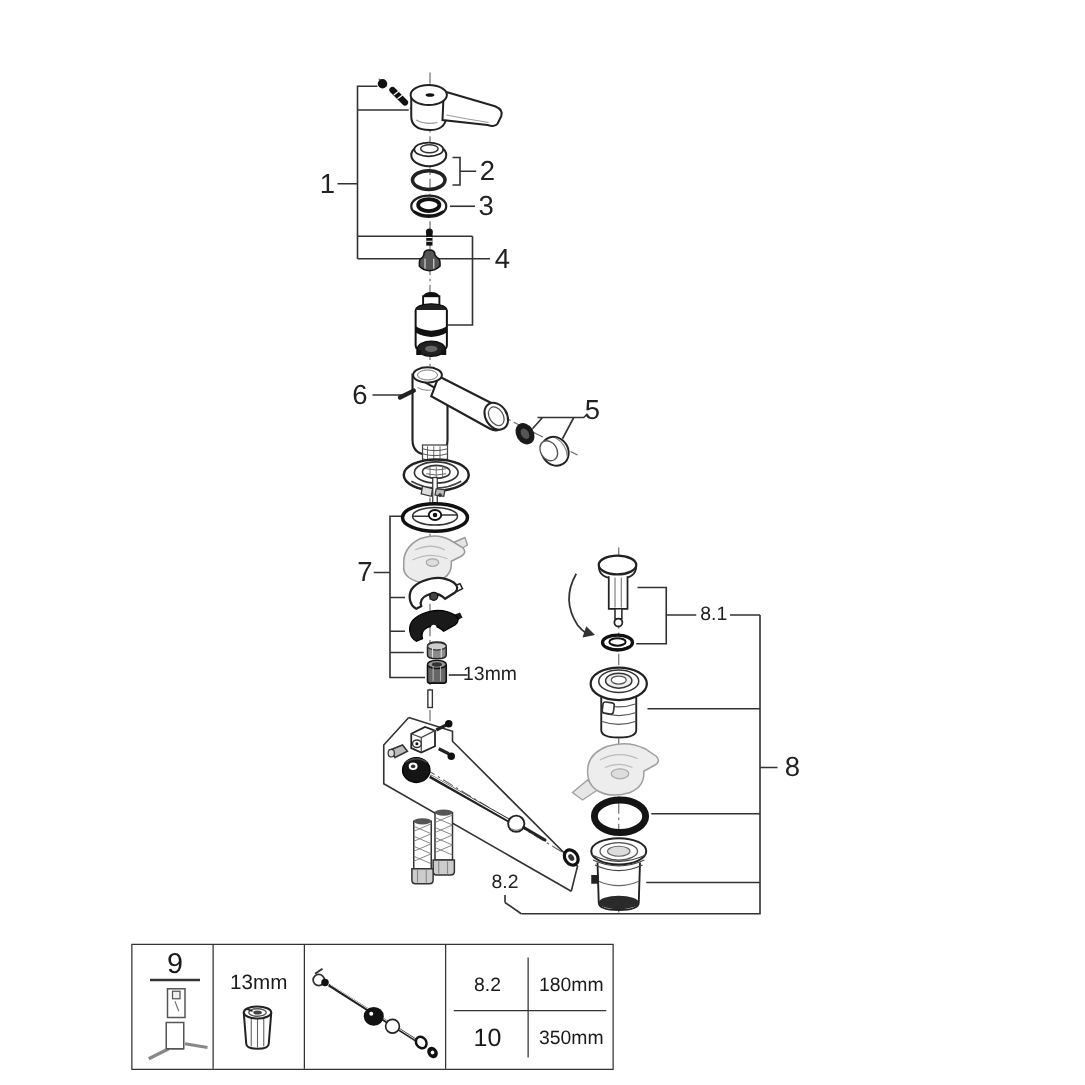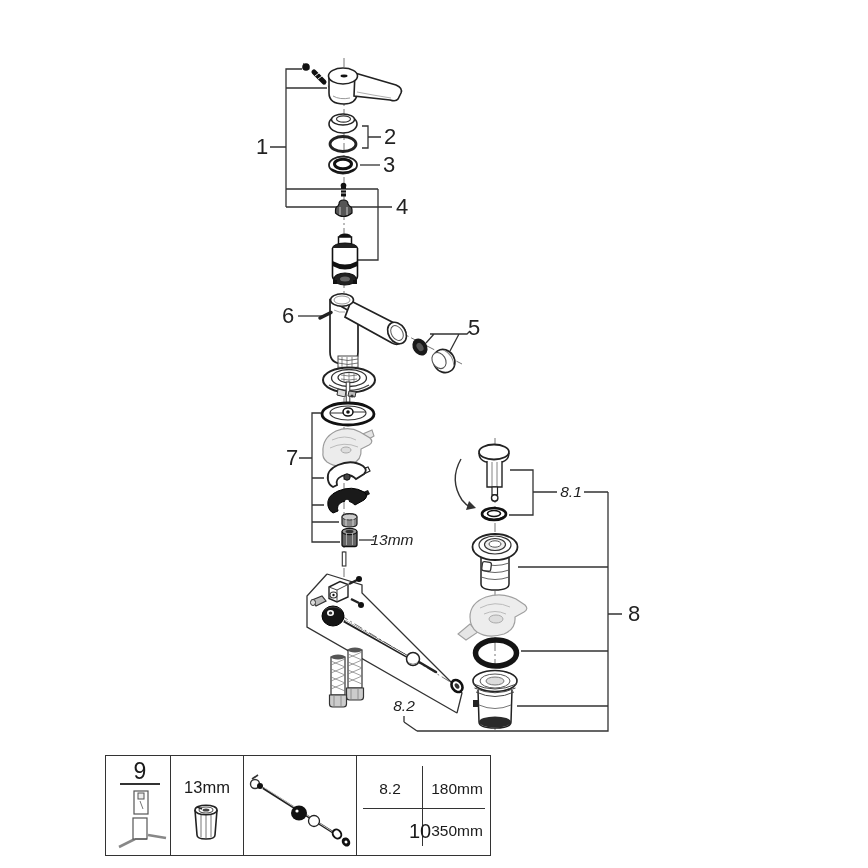--- a/index.html
+++ b/index.html
@@ -2,36 +2,36 @@
 <html><head>
 <meta charset="utf-8">
 <style>
   html,body{margin:0;padding:0;background:#fff;}
   .stage{position:relative;width:868px;height:868px;background:#fff;overflow:hidden;
          font-family:"Liberation Sans","DejaVu Sans",sans-serif;color:#1a1a1a;}
   .stage svg{position:absolute;left:0;top:0;}
   .plabel{position:absolute;transform:translate(-50%,-50%);font-size:22px;color:#222;
           white-space:nowrap;line-height:1;}
   .slabel{position:absolute;transform:translate(-50%,-50%);font-size:15.5px;color:#222;
-          white-space:nowrap;line-height:1;font-style:italic;}
+          white-space:nowrap;line-height:1;}
   .ptable{position:absolute;left:105px;top:755px;width:386px;height:101px;
           border:1.6px solid #333;box-sizing:border-box;background:#fff;}
   .ptable .cell{position:absolute;top:0;height:100%;box-sizing:border-box;}
   .c1{left:0;width:65px;border-right:1.4px solid #333;}
   .c2{left:65px;width:73px;border-right:1.4px solid #333;}
   .c3{left:138px;width:113px;border-right:1.4px solid #333;}
   .c4{left:251px;width:133px;}
   .cell svg{position:absolute;left:0;top:0;}
   .t9{position:absolute;left:34px;top:15px;transform:translate(-50%,-50%);font-size:23px;}
   .t9u{position:absolute;left:14px;top:27px;width:40px;height:1.6px;background:#333;}
   .t13{position:absolute;left:36px;top:31px;transform:translate(-50%,-50%);font-size:16.5px;}
   .q{position:absolute;transform:translate(-50%,-50%);}
   .qr1{left:33px;top:33px;font-size:15.5px;}
   .qv1{left:100px;top:33px;font-size:15.5px;}
-  .qr2{left:33px;top:75px;font-size:20px;margin-left:30px;}
+  .qr2{left:33px;top:75px;font-size:20px;}
   .qv2{left:100px;top:75px;font-size:15.5px;text-align:right;}
   .vdiv{position:absolute;left:65px;top:10px;width:1.3px;height:80px;background:#333;}
   .hdiv{position:absolute;left:6px;top:52px;width:122px;height:1.3px;background:#333;}
 </style>
 </head>
 <body>
 
 <div class="stage">
 
 <svg width="868" height="868" viewBox="0 0 868 868">

